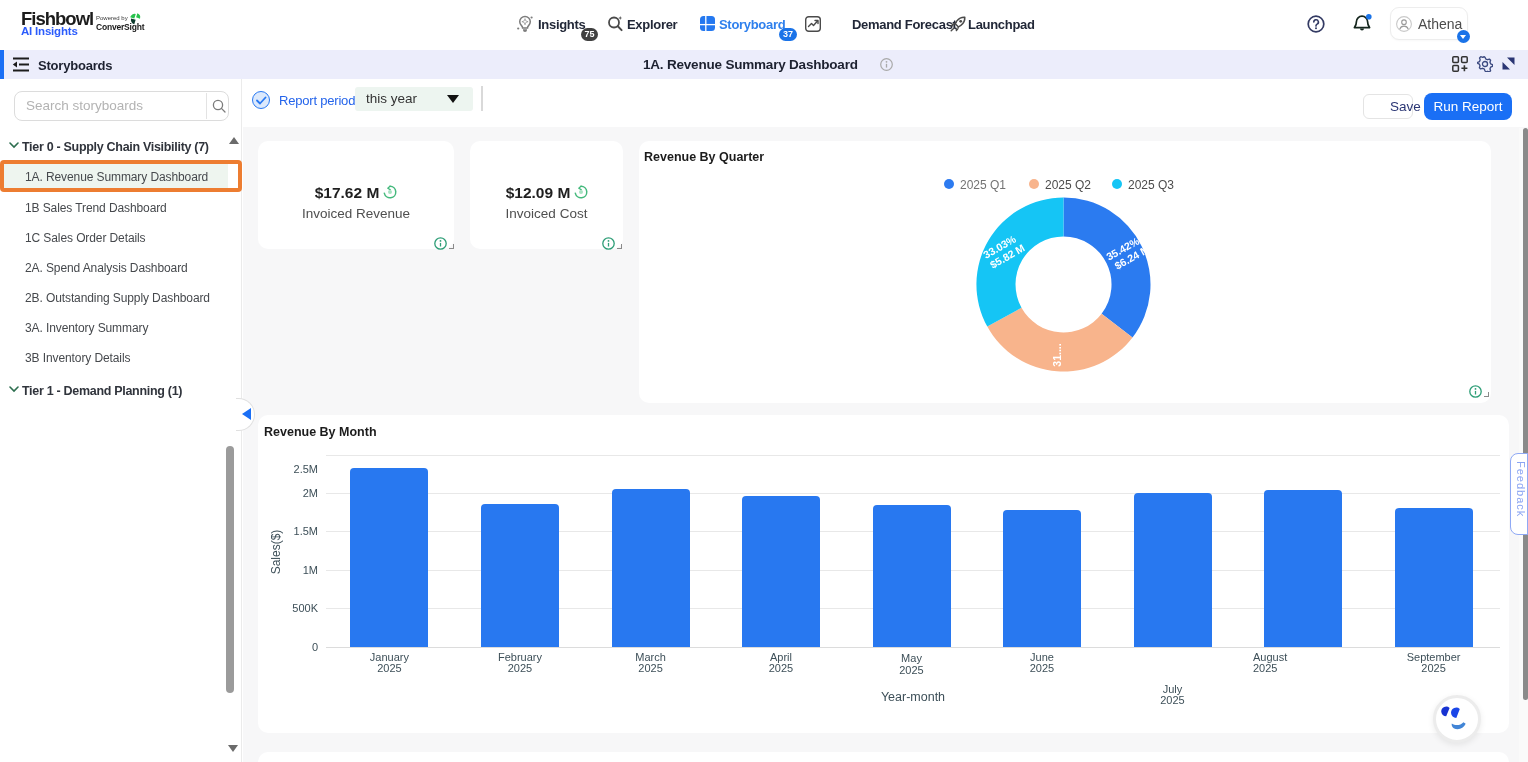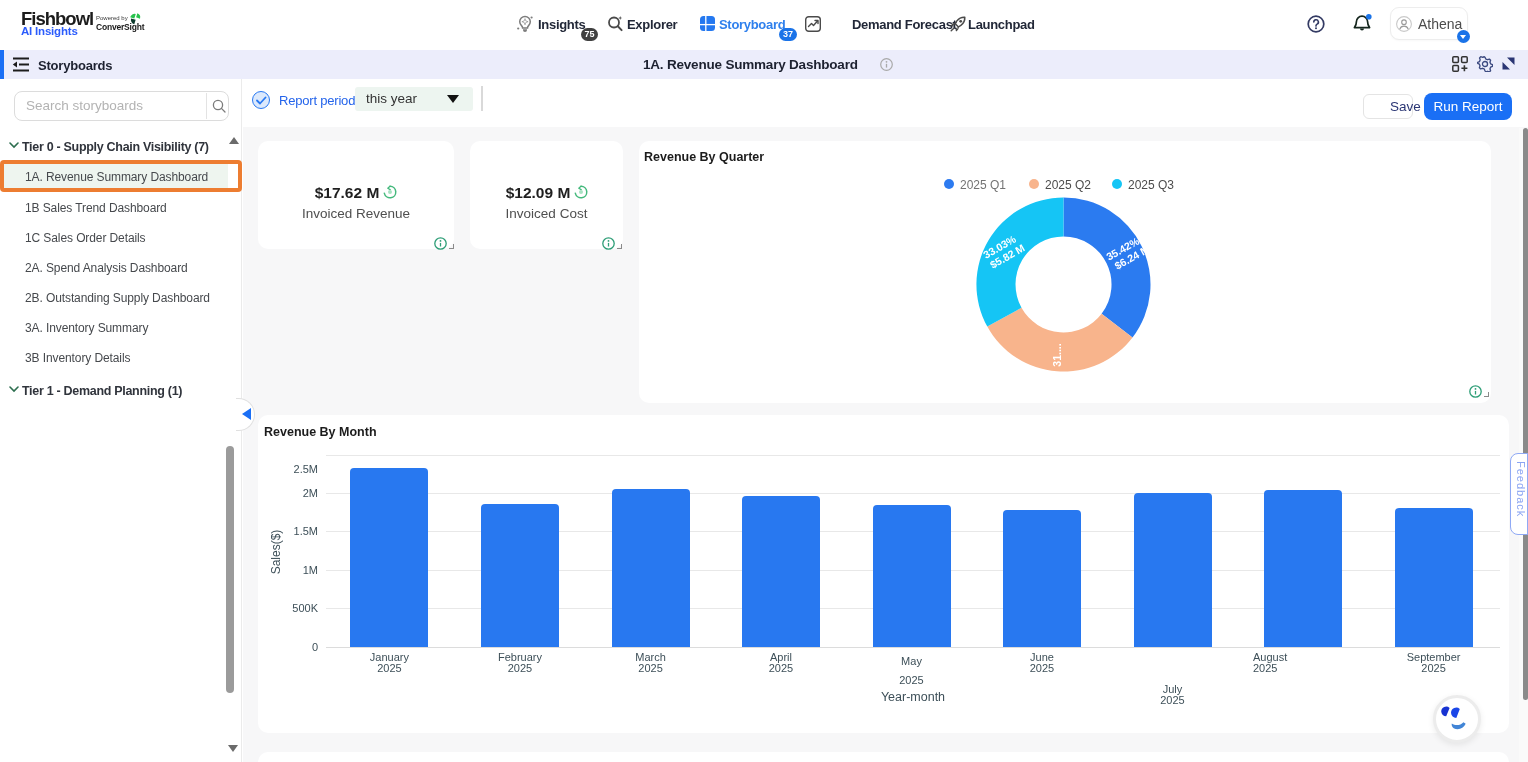--- a/index.html
+++ b/index.html
@@ -235,21 +235,21 @@
 <div class="abs" style="left:233px;top:520px;width:80px;font-size:12px;color:#3d4f58;transform:rotate(-90deg);transform-origin:center;text-align:center;top:545px;left:236px;">Sales($)</div>
 <div class="abs" style="left:350.4px;top:468px;width:78px;height:179px;background:#2878f0;border-radius:4px 4px 0 0;"></div>
 <div class="abs" style="left:339.4px;top:652px;width:100px;text-align:center;font-size:11px;color:#3d4f58;line-height:10.5px;">January<br>2025</div>
 <div class="abs" style="left:481.0px;top:504px;width:78px;height:143px;background:#2878f0;border-radius:4px 4px 0 0;"></div>
 <div class="abs" style="left:470.0px;top:652px;width:100px;text-align:center;font-size:11px;color:#3d4f58;line-height:10.5px;">February<br>2025</div>
 <div class="abs" style="left:611.6px;top:489px;width:78px;height:158px;background:#2878f0;border-radius:4px 4px 0 0;"></div>
 <div class="abs" style="left:600.6px;top:652px;width:100px;text-align:center;font-size:11px;color:#3d4f58;line-height:10.5px;">March<br>2025</div>
 <div class="abs" style="left:742.0px;top:496px;width:78px;height:151px;background:#2878f0;border-radius:4px 4px 0 0;"></div>
 <div class="abs" style="left:731.0px;top:652px;width:100px;text-align:center;font-size:11px;color:#3d4f58;line-height:10.5px;">April<br>2025</div>
 <div class="abs" style="left:872.5px;top:505px;width:78px;height:142px;background:#2878f0;border-radius:4px 4px 0 0;"></div>
-<div class="abs" style="left:861.5px;top:652px;width:100px;text-align:center;font-size:11px;color:#3d4f58;line-height:19px;">May<br>2025</div>
+<div class="abs" style="left:861.5px;top:652px;width:100px;text-align:center;font-size:11px;color:#3d4f58;line-height:12px;">May<br>2025</div>
 <div class="abs" style="left:1003.0px;top:510px;width:78px;height:137px;background:#2878f0;border-radius:4px 4px 0 0;"></div>
 <div class="abs" style="left:992.0px;top:652px;width:100px;text-align:center;font-size:11px;color:#3d4f58;line-height:10.5px;">June<br>2025</div>
 <div class="abs" style="left:1133.5px;top:493px;width:78px;height:154px;background:#2878f0;border-radius:4px 4px 0 0;"></div>
 <div class="abs" style="left:1122.5px;top:652px;width:100px;text-align:center;font-size:11px;color:#3d4f58;line-height:10.5px;margin-top:32px;">July<br>2025</div>
 <div class="abs" style="left:1264.0px;top:490px;width:78px;height:157px;background:#2878f0;border-radius:4px 4px 0 0;"></div>
 <div class="abs" style="left:1253.0px;top:652px;width:100px;font-size:11px;color:#3d4f58;line-height:10.5px;">August<br>2025</div>
 <div class="abs" style="left:1394.6px;top:508px;width:78px;height:139px;background:#2878f0;border-radius:4px 4px 0 0;"></div>
 <div class="abs" style="left:1383.6px;top:652px;width:100px;text-align:center;font-size:11px;color:#3d4f58;line-height:10.5px;">September<br>2025</div>
 <div class="abs" style="left:863px;top:690px;width:100px;text-align:center;font-size:12.5px;color:#3d4f58;">Year-month</div>
 

